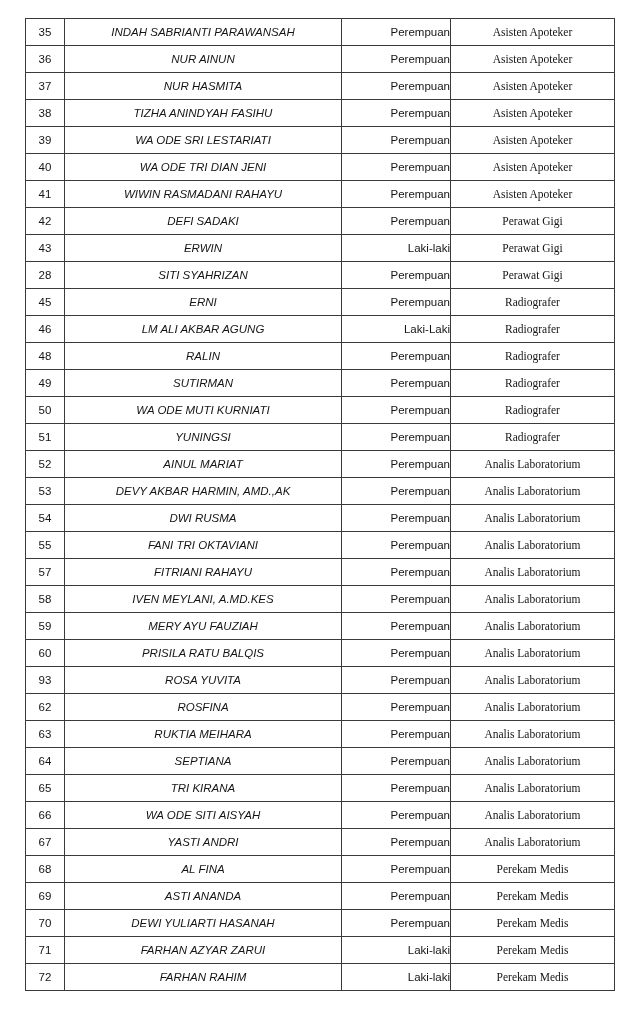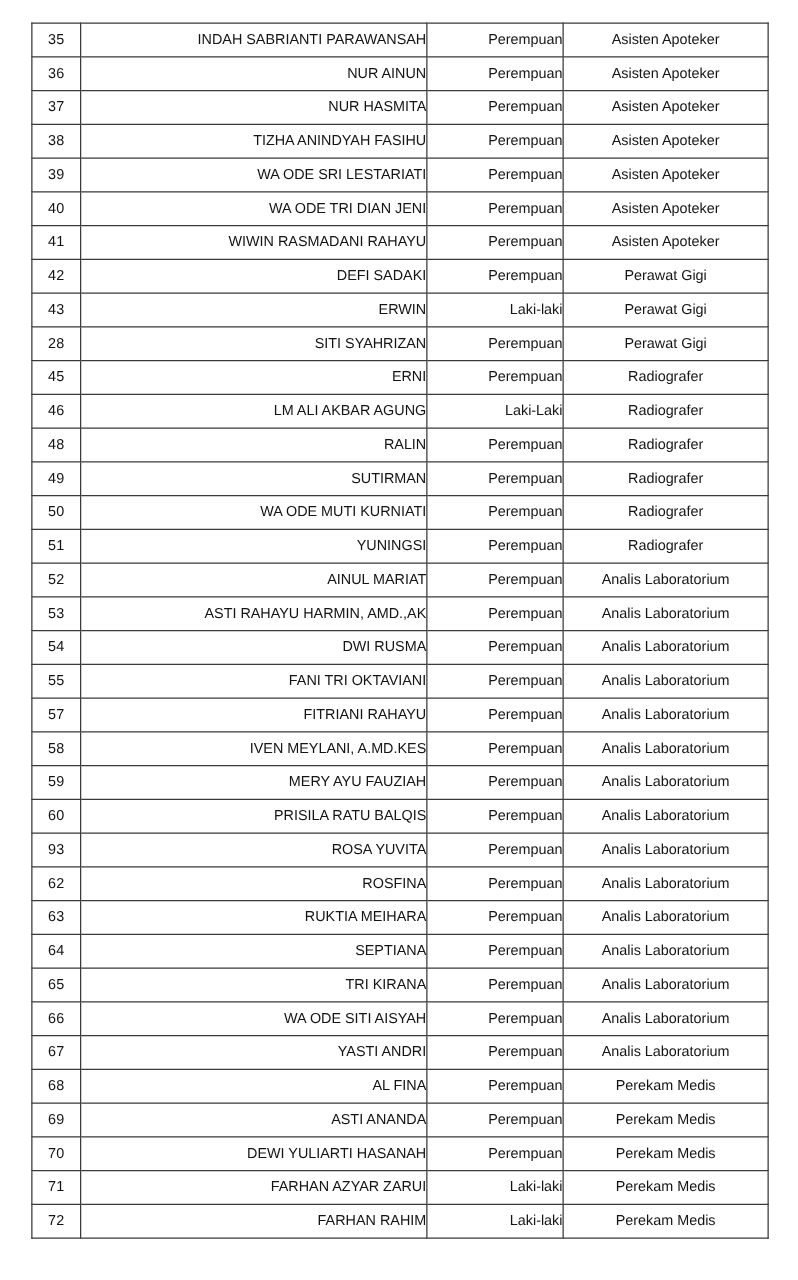--- a/index.html
+++ b/index.html
@@ -38,30 +38,32 @@
     overflow: hidden;
     white-space: nowrap;
   }
   td.c-no {
     width: 38px;
     text-align: center;
     letter-spacing: 0.2px;
   }
   td.c-name {
     width: 276px;
-    text-align: right;
+    text-align: center;
     padding-left: 4px;
+    font-style: italic;
   }
   td.c-gender {
     width: 108px;
     text-align: right;
   }
   td.c-position {
     width: 163px;
     text-align: center;
+    font-family: Liberation Serif, serif;
   }
   td.dim {
     color: #9b9b9b;
   }
   
   #roster-table {
     border: 1px solid #2b2b2b;
   }
 </style>
 </head>
@@ -168,21 +170,21 @@
           <td class="c-position">Radiografer</td>
         </tr>
         <tr>
           <td class="c-no">52</td>
           <td class="c-name dim">AINUL MARIAT</td>
           <td class="c-gender dim">Perempuan</td>
           <td class="c-position">Analis Laboratorium</td>
         </tr>
         <tr>
           <td class="c-no">53</td>
-          <td class="c-name">ASTI RAHAYU HARMIN, AMD.,AK</td>
+          <td class="c-name">DEVY AKBAR HARMIN, AMD.,AK</td>
           <td class="c-gender">Perempuan</td>
           <td class="c-position">Analis Laboratorium</td>
         </tr>
         <tr>
           <td class="c-no">54</td>
           <td class="c-name">DWI RUSMA</td>
           <td class="c-gender dim">Perempuan</td>
           <td class="c-position">Analis Laboratorium</td>
         </tr>
         <tr>

